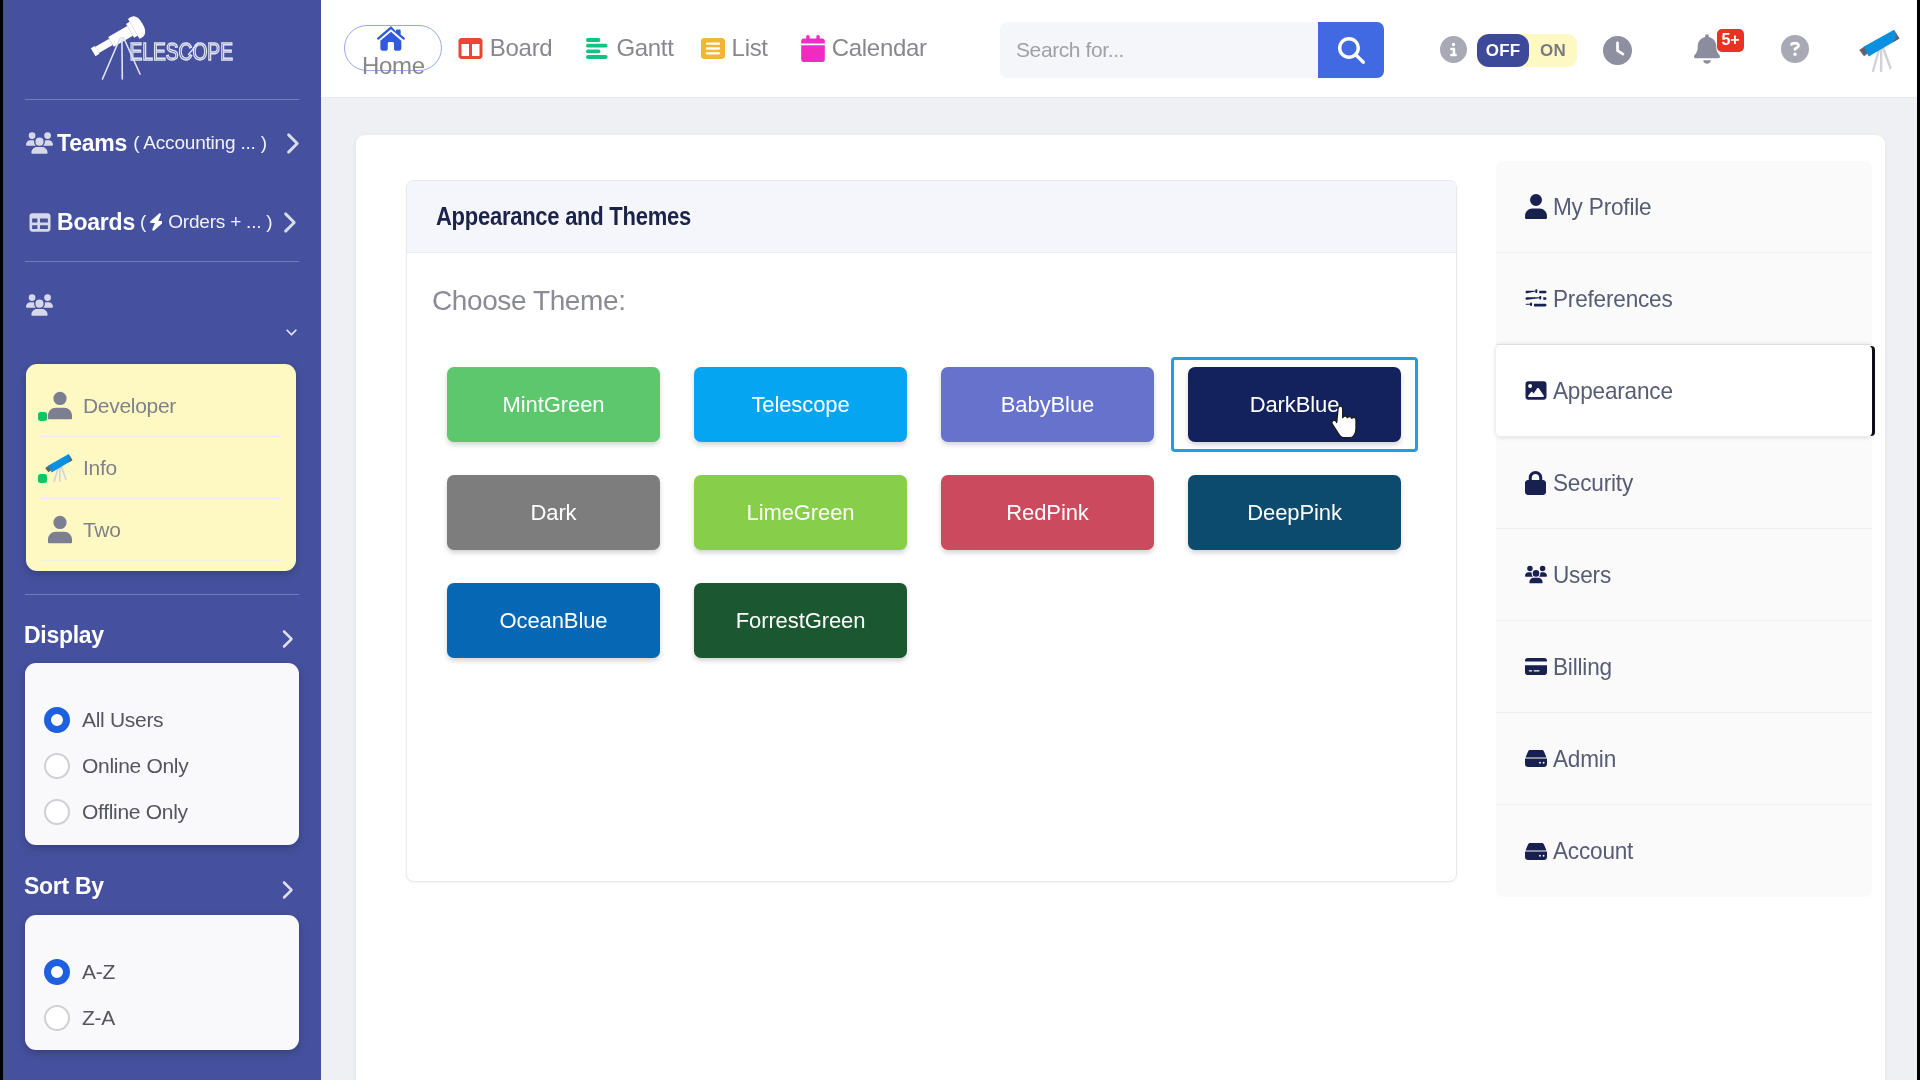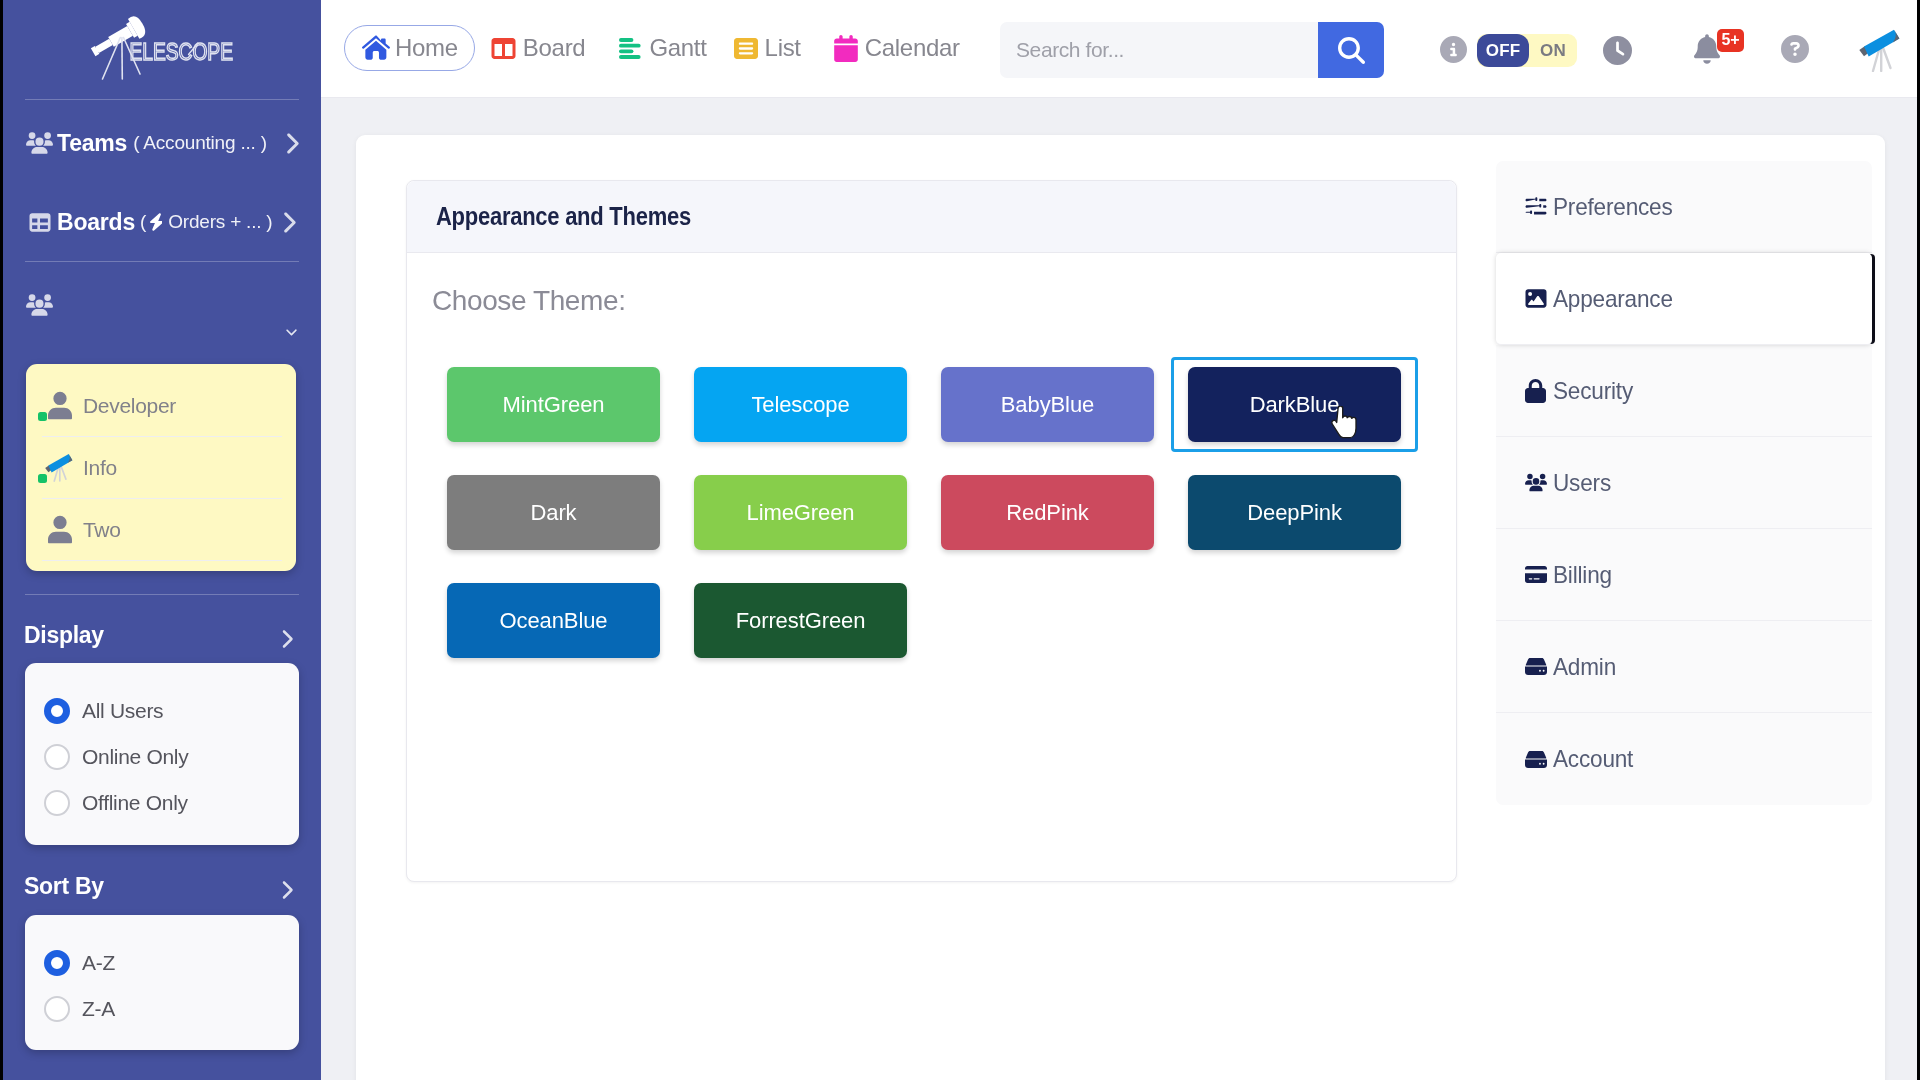--- a/index.html
+++ b/index.html
@@ -27,31 +27,31 @@
 .members-card{position:absolute;left:26px;top:364px;width:270px;height:207px;background:#fef9c3;border-radius:11px;box-shadow:0 3px 8px rgba(0,0,0,.22);padding:11px 14px 0 16px;}
 .member{display:flex;align-items:center;height:62px;border-bottom:1px solid #eeeef1;}
 .member:last-child{border-bottom:1px solid #eeeef1;}
 .member .av{position:relative;width:30px;height:30px;margin-right:8px;margin-left:3px;display:flex;align-items:center;justify-content:center;}
 .member .nm{font-size:21px;color:#81818a;letter-spacing:-.3px;}
 .dot{position:absolute;left:-7px;bottom:0px;width:9px;height:9px;border-radius:2.5px;background:#15c268;}
 
 .sec-title{position:absolute;color:#fff;font-size:23px;font-weight:700;letter-spacing:-.3px;}
 .sec-caret{position:absolute;opacity:.82;}
 
-.opts-card{position:absolute;left:25px;width:274px;background:#f9f9fb;border-radius:11px;box-shadow:0 3px 8px rgba(0,0,0,.22);padding-top:25px;text-align:center;}
+.opts-card{position:absolute;left:25px;width:274px;background:#f9f9fb;border-radius:11px;box-shadow:0 3px 8px rgba(0,0,0,.22);padding-top:34px;text-align:center;}
 .opt{display:flex;align-items:center;height:46px;padding-left:19px;}
 .radio{width:26px;height:26px;border-radius:50%;border:2.6px solid #cfd0d6;margin-right:12px;flex:none;background:#fff;}
 .radio.on{border:7.5px solid #1e5fe0;}
 .opt .otxt{font-size:21px;color:#55555d;letter-spacing:-.3px;}
 
 
 .header{position:absolute;left:321px;top:0;width:1599px;height:98px;background:#fff;border-bottom:1px solid #e9e9ef;}
 .nav{position:absolute;left:23px;top:25px;display:flex;align-items:center;}
 .navitem{display:flex;align-items:center;height:46px;padding:0 0;border-radius:24px;margin-right:31px;}
-.navitem.active{border:1.6px solid #97a8e6;padding:0 16px 0 17px;margin-right:15px;}
+.navitem.active{border:1.6px solid #97a8e6;padding:0 16px 0 17px;margin-right:15px;flex-direction:column;}
 .navitem:nth-child(3){margin-right:25px;}
 .navitem:nth-child(4){margin-right:31px;}
 .navitem .nico{display:inline-flex;align-items:center;margin-right:5px;width:28px;justify-content:center;}
 .navitem .ntxt{font-size:24px;color:#87878f;letter-spacing:-.3px;}
 
 .searchwrap{position:absolute;left:679px;top:22px;width:384px;height:56px;display:flex;text-align:center;}
 .searchbox{flex:1;background:#f5f6f9;border-radius:7px 0 0 7px;display:flex;align-items:center;padding-left:16px;}
 .searchbox .ph{font-size:21px;color:#9fa0a9;letter-spacing:-.4px;}
 .searchbtn{width:66px;background:#4169e1;border-radius:0 7px 7px 0;display:flex;align-items:center;justify-content:center;}
 
@@ -390,20 +390,28 @@
               <span class="tl">ForrestGreen</span>
             </div>
           </div>
       </div>
     </div>
   </div>
 
   <div class="snav" id="snav">
       <div class="snav-item">
         <span class="sico">
+          <svg width="22" height="25" viewBox="0 0 448 512">
+            <path fill="#17204f" d="M224 244A122 122 0 1 0 224 0a122 122 0 1 0 0 244zM150 296C67.2 296 0 363.2 0 446l0 40c0 14.4 11.6 26 26 26l396 0c14.4 0 26-11.6 26-26l0-40c0-82.8-67.2-150-150-150l-148 0z"></path>
+          </svg>
+        </span>
+        <span class="slbl">My Profile</span>
+      </div>
+      <div class="snav-item">
+        <span class="sico">
           <svg width="23" height="21" viewBox="0 0 512 512">
             <path fill="#17204f" d="M0 96C0 78.3 14.3 64 32 64l208 0 0-8c0-13.3 10.7-24 24-24s24 10.7 24 24l0 8 0 24 0 8c0 13.3-10.7 24-24 24s-24-10.7-24-24l0-8L32 128C14.3 128 0 113.7 0 96zM512 96c0 17.7-14.3 32-32 32l-144 0 0-64 144 0c17.7 0 32 14.3 32 32zM0 256c0-17.7 14.3-32 32-32l304 0 0-8c0-13.3 10.7-24 24-24s24 10.7 24 24l0 8 0 24 0 8c0 13.3-10.7 24-24 24s-24-10.7-24-24l0-8L32 288c-17.7 0-32-14.3-32-32zm512 0c0 17.7-14.3 32-32 32l-48 0 0-64 48 0c17.7 0 32 14.3 32 32zM0 416c0-17.7 14.3-32 32-32l80 0 0-8c0-13.3 10.7-24 24-24s24 10.7 24 24l0 8 0 24 0 8c0 13.3-10.7 24-24 24s-24-10.7-24-24l0-8-80 0c-17.7 0-32-14.3-32-32zm512 0c0 17.7-14.3 32-32 32l-272 0 0-64 272 0c17.7 0 32 14.3 32 32z"></path>
           </svg>
         </span>
         <span class="slbl">Preferences</span>
       </div>
       <div class="snav-item active">
         <span class="sico">
           <svg width="24" height="21" viewBox="0 0 512 512">
             <path fill="#17204f" d="M0 96C0 60.7 28.7 32 64 32l384 0c35.3 0 64 28.7 64 64l0 320c0 35.3-28.7 64-64 64L64 480c-35.3 0-64-28.7-64-64L0 96zM323.8 202.5c-4.5-6.6-11.9-10.5-19.8-10.5s-15.4 3.9-19.8 10.5l-87 127.6L170.7 297c-4.6-5.7-11.5-9-18.7-9s-14.2 3.3-18.7 9l-64 80c-5.8 7.2-6.9 17.1-2.9 25.4s12.4 13.6 21.6 13.6l96 0 32 0 208 0c8.9 0 17.1-4.9 21.2-12.8s3.6-17.4-1.4-24.7l-120-176zM112 192a48 48 0 1 0 0-96 48 48 0 1 0 0 96z"></path>

